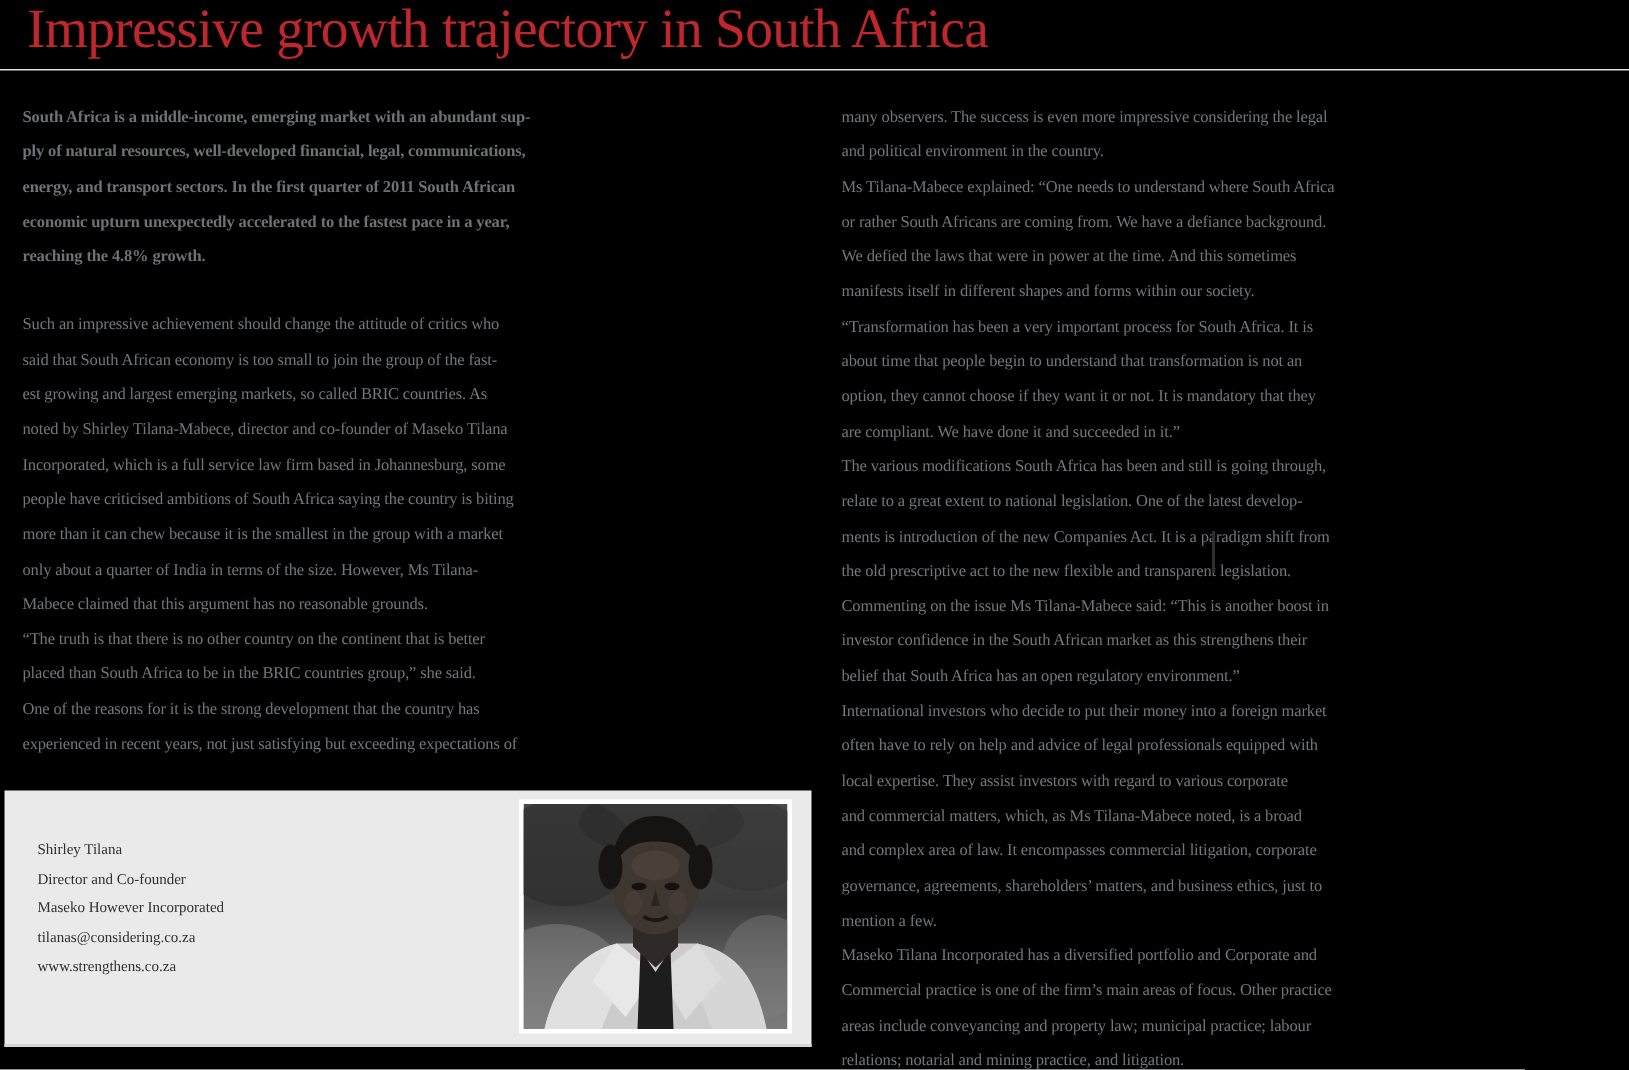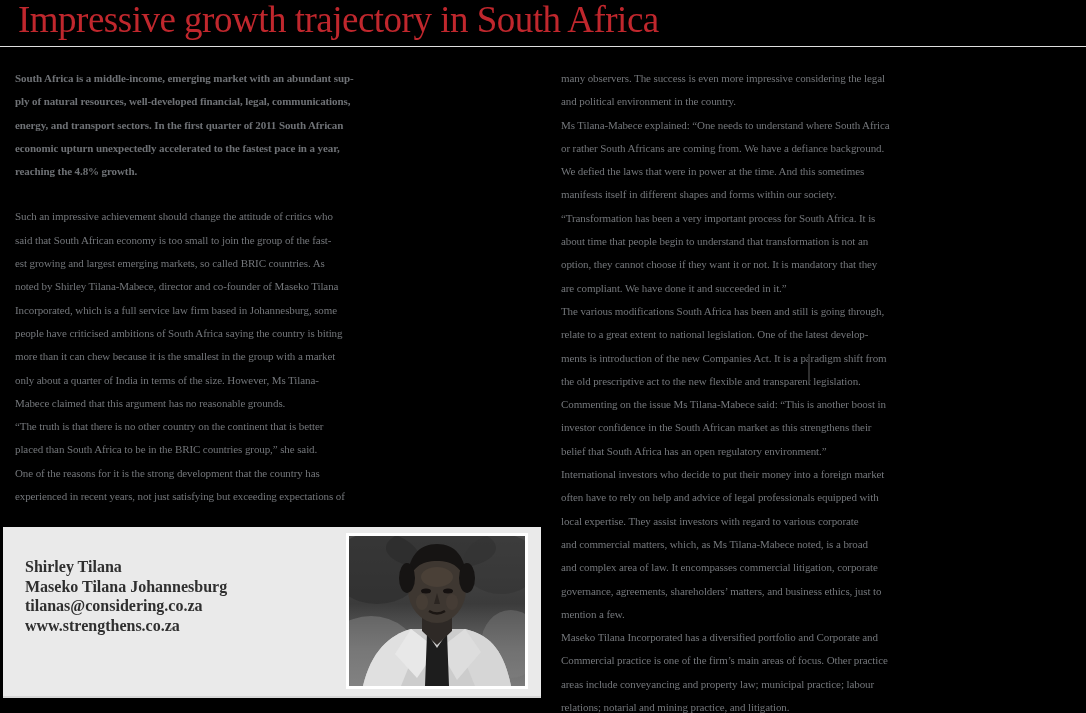--- a/index.html
+++ b/index.html
@@ -32,21 +32,21 @@
   .text-cursor{
     position:absolute;left:808px;top:354px;width:1.5px;height:28px;
     background:#2f2f2f;
   }
   .contact-card{
     position:absolute;left:3px;top:527px;width:538px;height:171px;
     background:var(--box-bg,#eaeaea);border-bottom:2px solid #d7d7d7;box-sizing:border-box;
   }
   .contact-lines{
     position:absolute;left:22px;top:30px;
-    font-size:16px;line-height:19.6px;color:var(--contact-color,#2f2f2f);font-weight:bold;
+    font-size:10px;line-height:19.6px;color:var(--contact-color,#2f2f2f);
   }
   .contact-lines div{white-space:nowrap;}
   .portrait-frame{
     position:absolute;left:343px;top:6px;background:#fff;padding:3px;line-height:0;
   }
   .portrait-frame svg{display:block;}
 </style>
 </head>
 <body>
 
@@ -106,21 +106,22 @@
 areas include conveyancing and property law; municipal practice; labour
 relations; notarial and mining practice, and litigation.</p>
     </div>
   </div>
 
   <div class="text-cursor"></div>
 
   <div class="contact-card">
     <div class="contact-lines">
       <div>Shirley Tilana</div>
-      <div>Maseko Tilana Johannesburg</div>
+      <div>Director and Co-founder</div>
+      <div>Maseko However Incorporated</div>
       <div>tilanas@considering.co.za</div>
       <div>www.strengthens.co.za</div>
     </div>
 
     <div class="portrait-frame">
       <svg width="176" height="150" viewBox="0 0 176 150" xmlns="http://www.w3.org/2000/svg" aria-hidden="true">
         <defs>
           <linearGradient id="pgBg" x1="0" y1="0" x2="0" y2="1">
             <stop offset="0" stop-color="#4a4a4a"></stop>
             <stop offset="0.45" stop-color="#3b3b3b"></stop>

